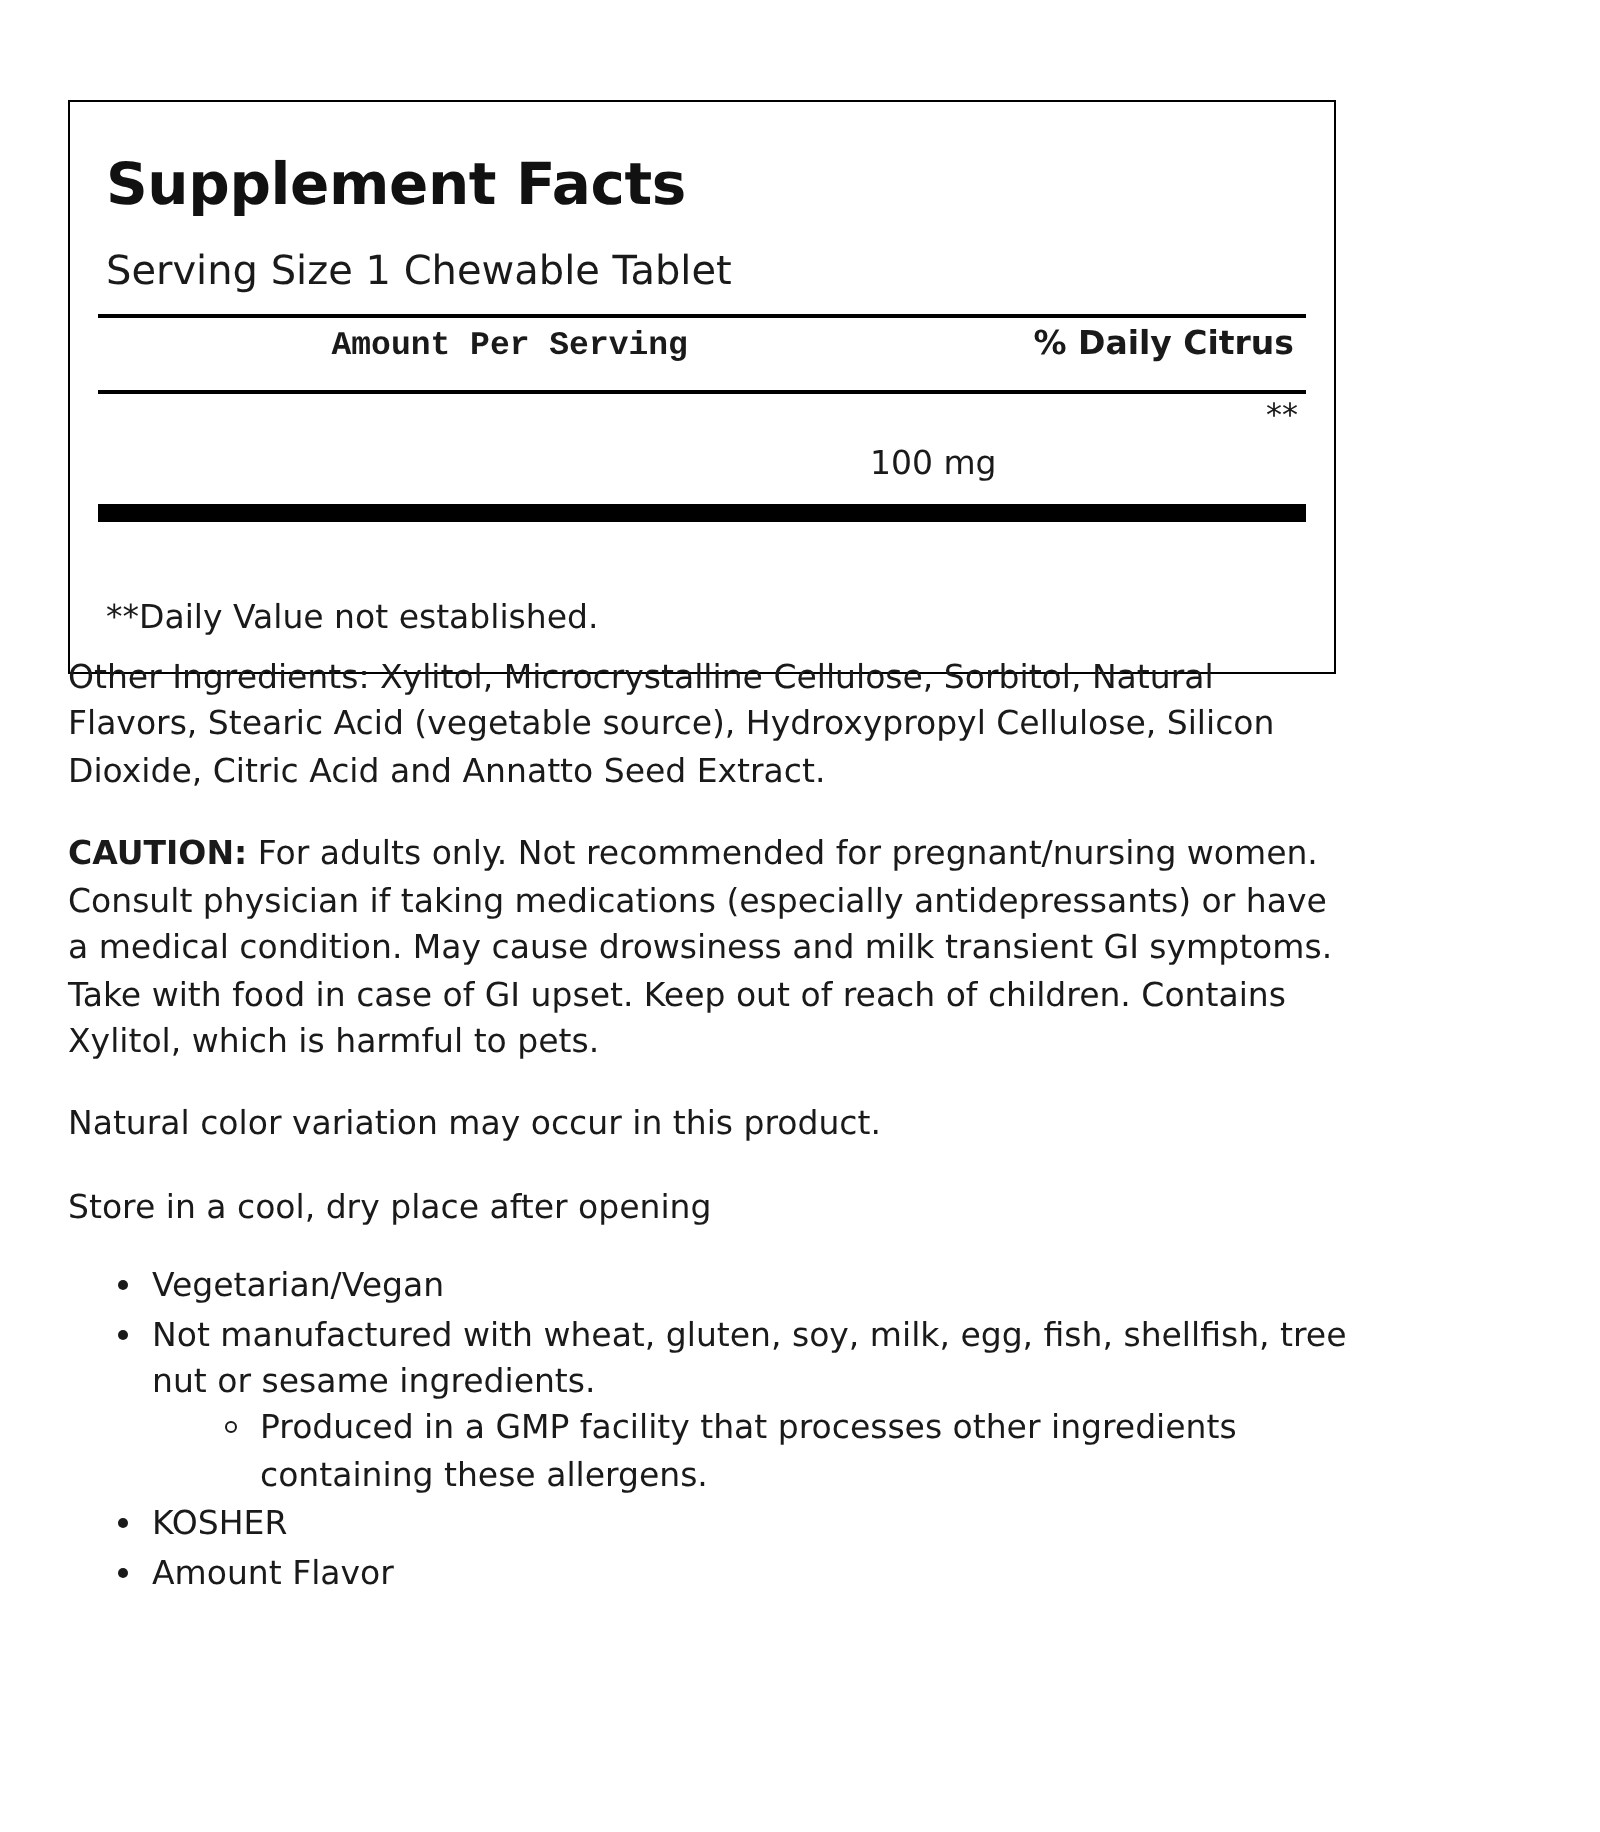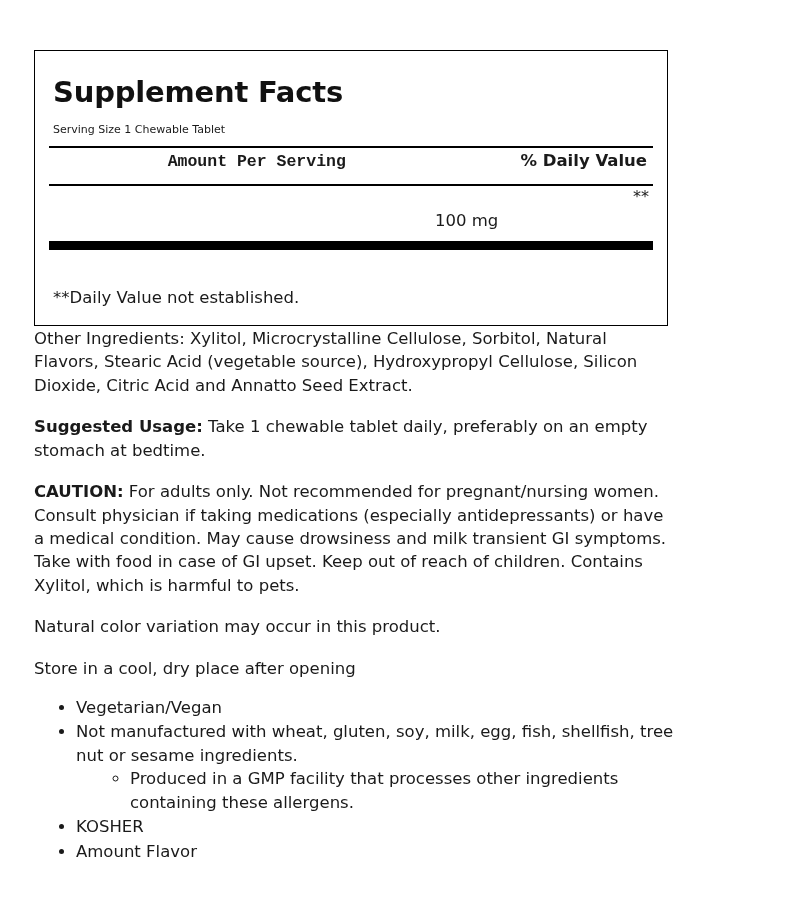--- a/index.html
+++ b/index.html
@@ -36,21 +36,21 @@
   .sf-title {
     font-size: 29px;
     font-weight: bold;
     letter-spacing: -0.2px;
     line-height: 1.05;
     margin: 0 0 0 0;
     padding-left: 4px;
     color: #111;
   }
   .sf-serving {
-    font-size: 11px;
+    font-size: 20px;
     margin-top: 16px;
     padding-left: 4px;
     color: #1a1a1a;
   }
   .sf-rule-thin {
     border-top: 2px solid #000;
     margin-top: 10px;
   }
   .sf-rule-thick {
     border-top: 9px solid #000;
@@ -148,40 +148,39 @@
 <div class="page">
 
   <div class="sf-panel">
     <div class="sf-title">Supplement Facts</div>
     <div class="sf-serving">Serving Size 1 Chewable Tablet</div>
 
     <div class="sf-rule-thin"></div>
 
     <div class="sf-headrow">
       <span class="amount">Amount Per Serving</span>
-      <span class="dv">% Daily Value</span>
+      <span class="dv">% Daily Citrus</span>
     </div>
 
     <div class="sf-rule-thin"></div>
 
     <div class="sf-itemrow">
       <span class="iamount">100 mg</span>
       <span class="idv">**</span>
     </div>
 
     <div class="sf-rule-thick"></div>
 
     <div class="sf-footnote">**Daily Value not established.</div>
   </div>
 
   <div class="body-copy">
 
     <p class="para">Other Ingredients: Xylitol, Microcrystalline Cellulose, Sorbitol, Natural Flavors, Stearic Acid (vegetable source), Hydroxypropyl Cellulose, Silicon Dioxide, Citric Acid and Annatto Seed Extract.</p>
 
-    <p class="para"><b>Suggested Usage:</b><span> Take 1 chewable tablet daily, preferably on an empty stomach at bedtime.</span></p>
 
     <p class="para"><b>CAUTION:</b><span> For adults only. Not recommended for pregnant/nursing women. Consult physician if taking medications (especially antidepressants) or have a medical condition. May cause drowsiness and milk transient GI symptoms. Take with food in case of GI upset. Keep out of reach of children. Contains Xylitol, which is harmful to pets.</span></p>
 
     <p class="para">Natural color variation may occur in this product.</p>
 
     <p class="para tight">Store in a cool, dry place after opening</p>
 
     <ul class="bullets">
       <li>Vegetarian/Vegan</li>
       <li>

